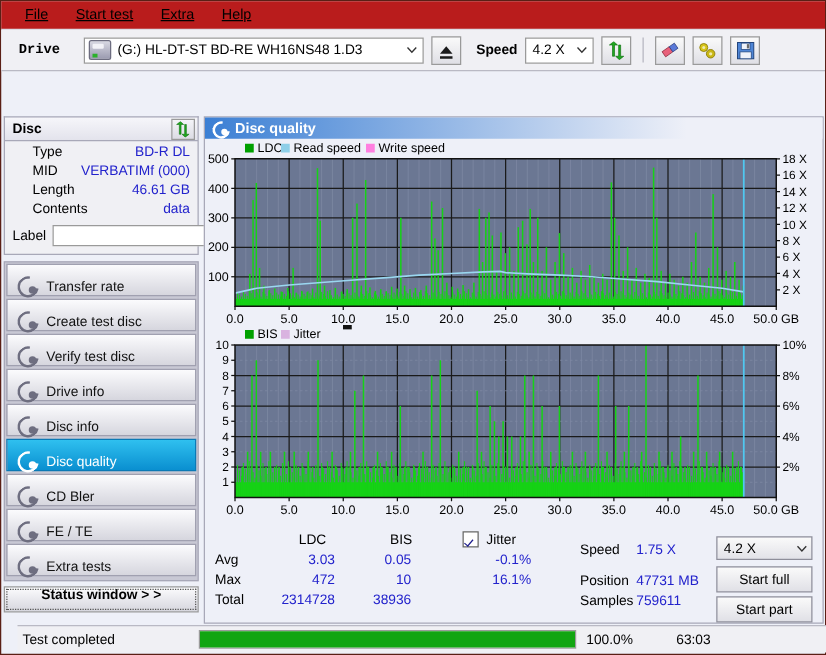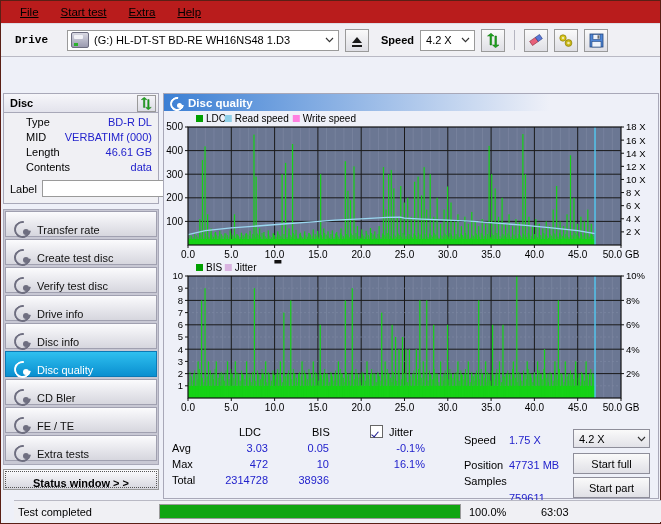--- a/index.html
+++ b/index.html
@@ -142,21 +142,21 @@
   .navbtn.active .nico .ring{border-color:#ffffff;border-right-color:transparent;}
   .navbtn .nico .dot{
     position:absolute;left:10px;top:9px;width:6px;height:6px;border-radius:50%;
     background:#6e6e80;
   }
   .navbtn.active .nico .dot{background:#ffffff;}
   .statuswin{
     margin-top:4px;height:21px;
     background:linear-gradient(#fbfbfd,#d6d6de);
     border:1px solid #9a9a9a;
-    display:flex;align-items:flex-end;justify-content:center;
+    display:flex;align-items:flex-start;justify-content:center;
     font-size:11px;font-weight:bold;box-sizing:border-box;
     outline:1px dotted #555; outline-offset:-3px;
   }
   
   .rightpanel{
     position:absolute;left:162px;top:92px;width:496px;height:406px;
     border:1px solid #a8a8b8;background:#eef0f8;box-sizing:border-box;
   }
   .dq-hdr{
     height:17px;background:linear-gradient(to right,#3b7fd4,#eef0f8 78%);
@@ -1410,21 +1410,21 @@
       <div class="cell" style="left:206px;top:1px;"><span class="chk"></span></div>
       <div class="cell" style="left:225px;top:2px;">Jitter</div>
       <div class="cell blue" style="left:205px;top:18px;width:56px;text-align:right;">-0.1%</div>
       <div class="cell blue" style="left:205px;top:34px;width:56px;text-align:right;">16.1%</div>
 
       <div class="cell" style="left:300px;top:10px;">Speed</div>
       <div class="cell blue" style="left:345px;top:10px;">1.75 X</div>
       <div class="cell" style="left:300px;top:35px;">Position</div>
       <div class="cell blue" style="left:345px;top:35px;">47731 MB</div>
       <div class="cell" style="left:300px;top:51px;">Samples</div>
-      <div class="cell blue" style="left:345px;top:68px;">759611</div>
+      <div class="cell blue" style="left:345px;top:51px;">759611</div>
 
       <div class="spdcombo" style="left:409px;top:5px;">
         <span class="txt">4.2 X</span>
         <span class="arrow">
           <svg width="9" height="6" viewBox="0 0 9 6">
               <polyline points="1,1 4.5,4.7 8,1" fill="none" stroke="#333" stroke-width="1.1"></polyline>
             </svg>
         </span>
       </div>
       <div class="btn-act" style="left:409px;top:29px;">

